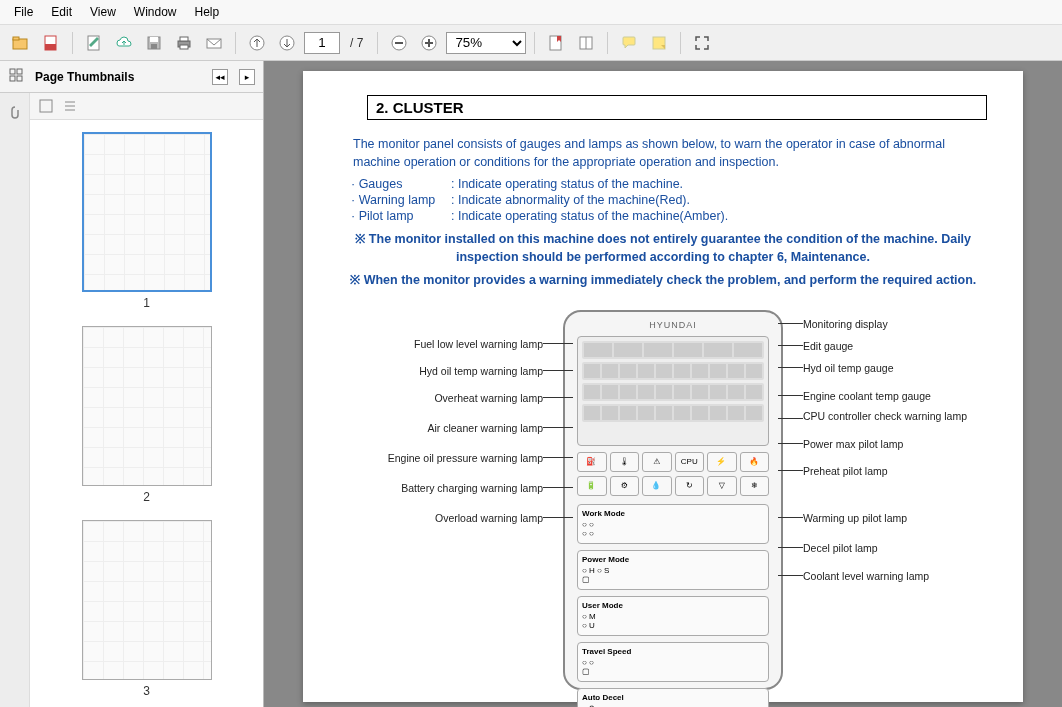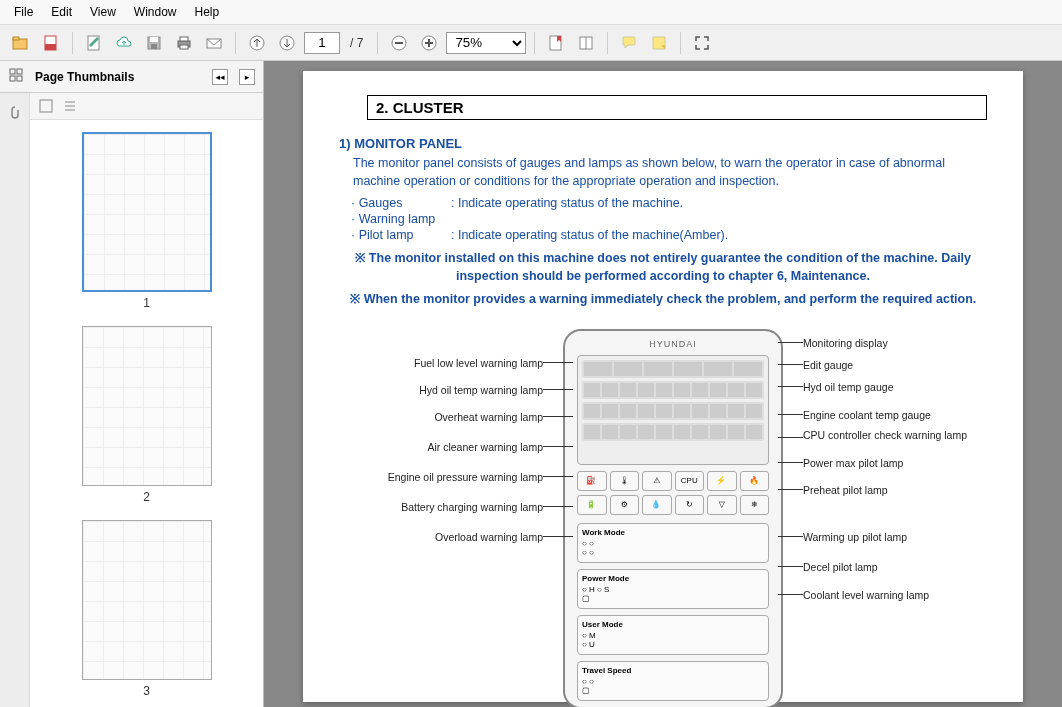--- a/index.html
+++ b/index.html
@@ -216,29 +216,29 @@
           <div class="thumb-label">3</div>
 
         </div>
       </div>
     </div>
   </div>
 
   <div class="content">
     <div class="page">
       <div class="sect-title"><span>2.</span> <span>CLUSTER</span></div>
-      <div class="subhead"><span>1)</span> <span>MONITOR PANEL</span></div>
       <div class="body-text" style="margin-left:14px">The monitor panel consists of gauges and lamps as shown below, to warn the operator in case of abnormal machine operation or conditions for the appropriate operation and inspection.</div>
       <div class="deflist">
         <div class="defrow">
             <span class="t">· <span>Gauges</span></span>
             <span>: Indicate operating status of the machine.</span>
           </div>
         <div class="defrow">
             <span class="t">· <span>Warning lamp</span></span>
+            <span>: Indicate abnormality of the machine(Red).</span>
           </div>
         <div class="defrow">
             <span class="t">· <span>Pilot lamp</span></span>
             <span>: Indicate operating status of the machine(Amber).</span>
           </div>
       </div>
       <div class="note">※ The monitor installed on this machine does not entirely guarantee the condition of the machine.  Daily inspection should be performed according to chapter 6, Maintenance.</div>
       <div class="note">※ When the monitor provides a warning immediately check the problem, and perform the required action.</div>
 
       <div class="diagram">

